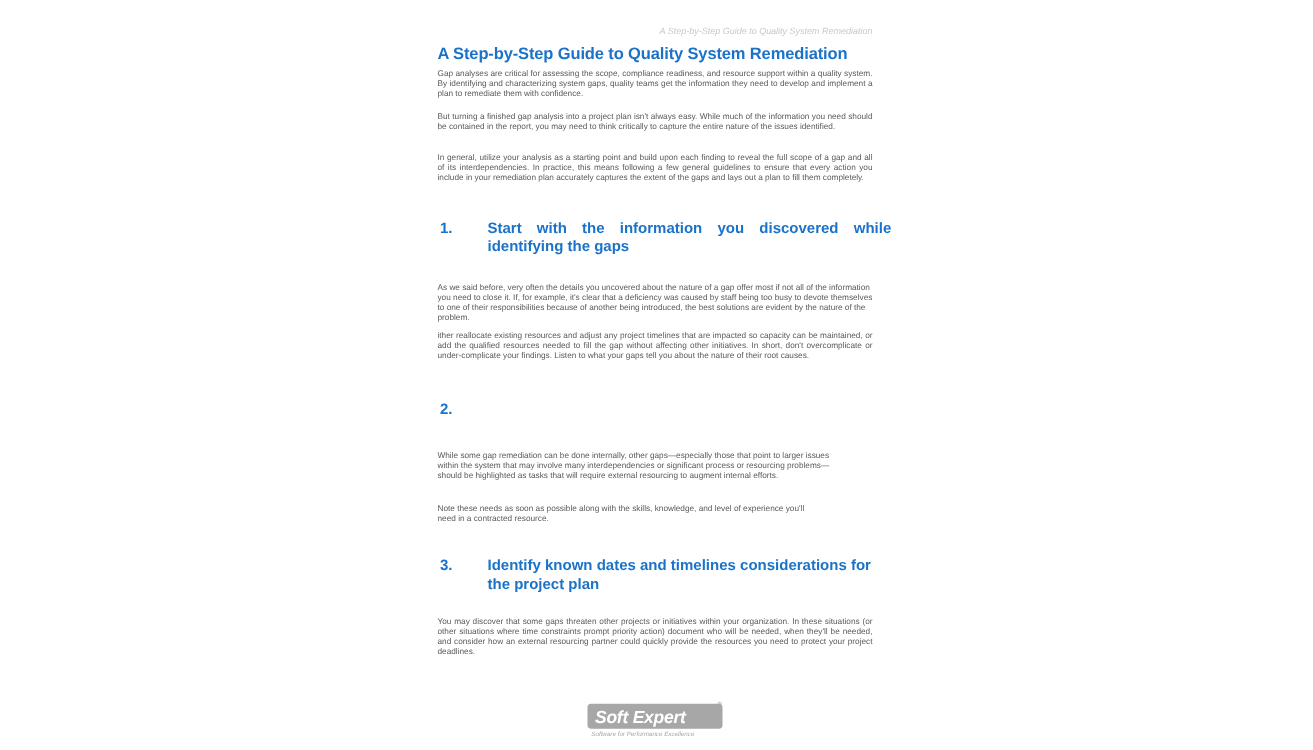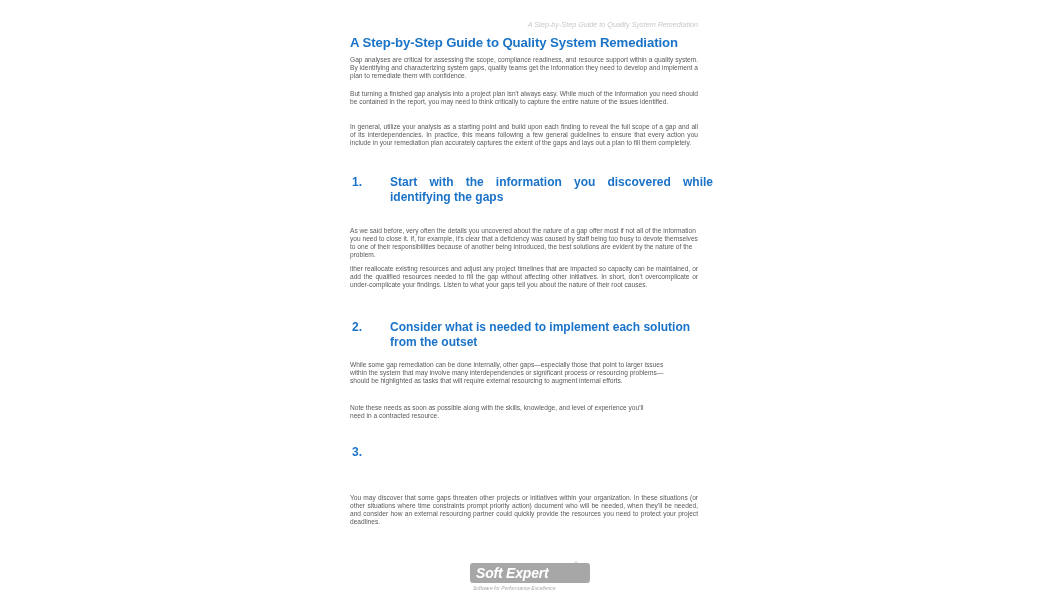--- a/index.html
+++ b/index.html
@@ -7,21 +7,21 @@
     .page { position: absolute; left: 350px; top: 0; width: 348px; height: 600px; }
     .running-header { position: absolute; right: 0; top: 20px; font-size: 7.2px; font-style: italic; color: #c8c8c8; white-space: nowrap; }
     .doc-title { position: absolute; left: 0; top: 35px; font-size: 13.2px; font-weight: bold; color: #1a73c8; white-space: nowrap; letter-spacing: -0.1px; }
     .para { position: absolute; left: 0; width: 348px; font-size: 6.6px; line-height: 8.1px; color: #5a5a5a; margin: 0; }
     .para.justify { text-align: justify; text-align-last: left; }
     .heading { position: absolute; left: 0; width: 348px; font-size: 12px; font-weight: bold; color: #1a73c8; line-height: 15px; }
     .heading .num { position: absolute; left: 2px; top: 0; }
     .heading .txt { position: absolute; left: 40px; width: 323px; }
     .heading .txt.justify { text-align: justify; text-align-last: left; }
     .logo { position: absolute; left: 120px; top: 563px; width: 110px; height: 32px; }
-    .logo-box { position: absolute; left: 0; top: 0; width: 120px; height: 20px; background: #a7a7a7; border-radius: 3px; }
+    .logo-box { position: absolute; left: 0; top: 0; width: 108px; height: 20px; background: #a7a7a7; border-radius: 3px; }
     .logo-text { position: absolute; left: 6px; top: 2px; font-size: 14px; font-weight: bold; font-style: italic; color: #ffffff; white-space: nowrap; letter-spacing: -0.2px; }
     .logo-reg { position: absolute; left: 104px; top: -2px; font-size: 5px; color: #a7a7a7; }
     .logo-tagline { position: absolute; left: 3px; top: 22px; font-size: 5px; font-style: italic; color: #a7a7a7; white-space: nowrap; }
   </style>
 </head>
 <body>
 
 <div class="page">
   <div class="running-header">A Step-by-Step Guide to Quality System Remediation</div>
   <div class="doc-title">A Step-by-Step Guide to Quality System Remediation</div>
@@ -32,27 +32,27 @@
 
   <div class="heading" style="top:175px; height:32px;">
     <span class="num">1.</span>
     <span class="txt justify">Start with the information you discovered while identifying the gaps</span>
   </div>
   <p class="para" style="top:227px;">As we said before, very often the details you uncovered about the nature of a gap offer most if not all of the information you need to close it. If, for example, it's clear that a deficiency was caused by staff being too busy to devote themselves to one of their responsibilities because of another being introduced, the best solutions are evident by the nature of the problem.</p>
   <p class="para justify" style="top:265px;">ither reallocate existing resources and adjust any project timelines that are impacted so capacity can be maintained, or add the qualified resources needed to fill the gap without affecting other initiatives. In short, don't overcomplicate or under-complicate your findings. Listen to what your gaps tell you about the nature of their root causes.</p>
 
   <div class="heading" style="top:320px; height:32px;">
     <span class="num">2.</span>
-    <span class="txt">Consider what is needed to implement each solution from the outset</span>
   </div>
   <p class="para" style="top:361px; width:320px;">While some gap remediation can be done internally, other gaps—especially those that point to larger issues within the system that may involve many interdependencies or significant process or resourcing problems—should be highlighted as tasks that will require external resourcing to augment internal efforts.</p>
   <p class="para" style="top:404px; width:300px;">Note these needs as soon as possible along with the skills, knowledge, and level of experience you'll need in a contracted resource.</p>
 
   <div class="heading" style="top:445px; height:32px;">
     <span class="num">3.</span>
+    <span class="txt">Identify known dates and timelines considerations for the project plan</span>
   </div>
   <p class="para justify" style="top:494px;">You may discover that some gaps threaten other projects or initiatives within your organization. In these situations (or other situations where time constraints prompt priority action) document who will be needed, when they'll be needed, and consider how an external resourcing partner could quickly provide the resources you need to protect your project deadlines.</p>
 
   <div class="logo">
     <div class="logo-box">
       <span class="logo-text">Soft Expert</span>
     </div>
     <span class="logo-reg">®</span>
     <span class="logo-tagline">Software for Performance Excellence</span>
   </div>

